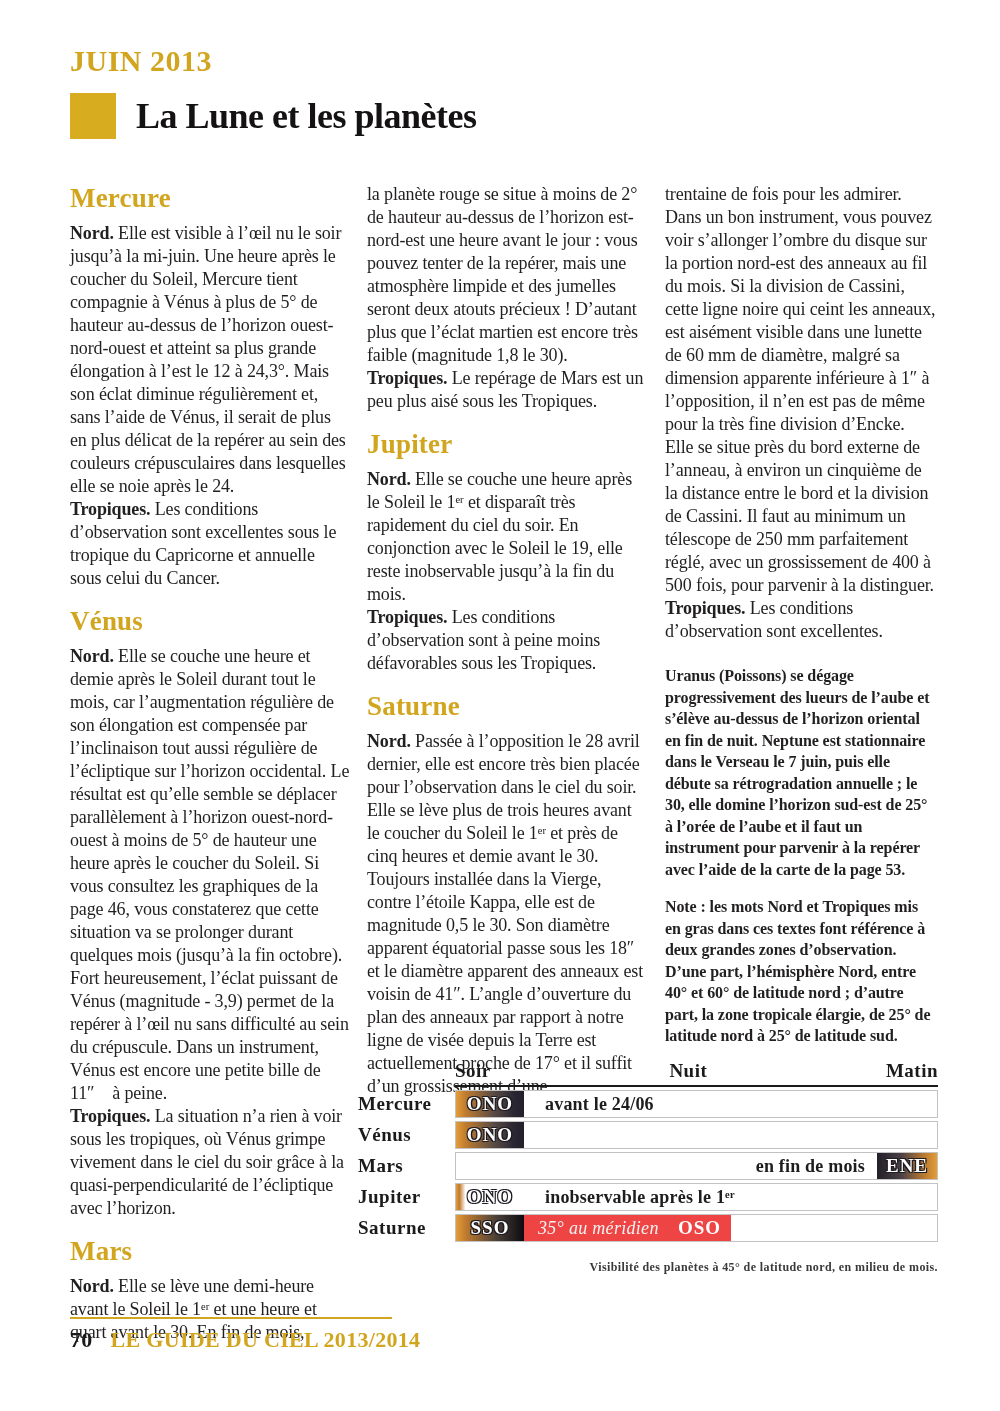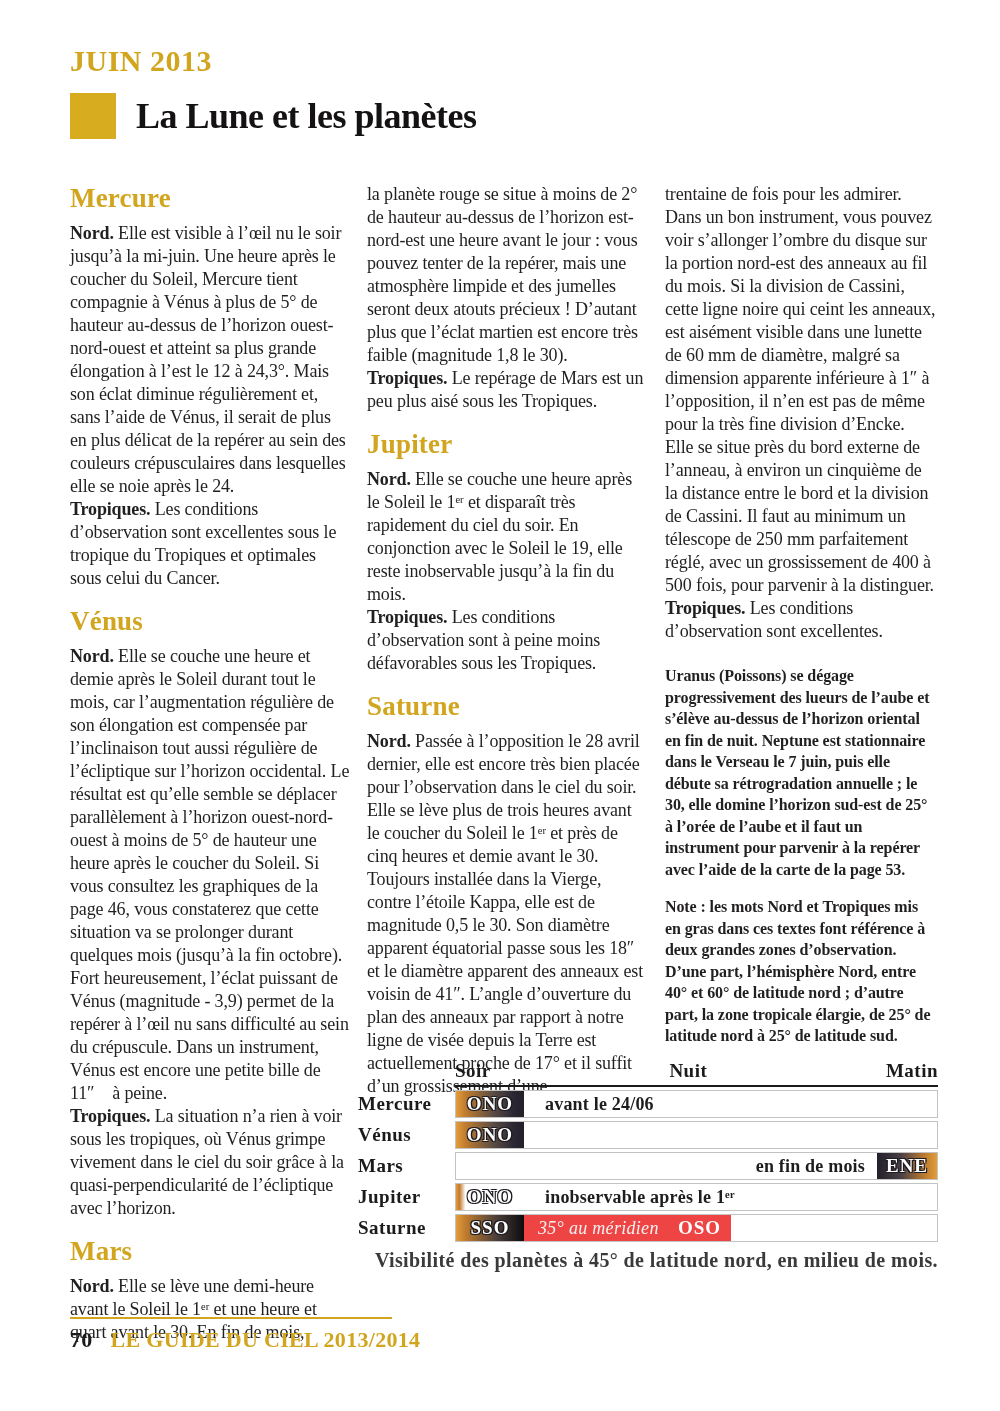--- a/index.html
+++ b/index.html
@@ -68,21 +68,21 @@
   }
   .vt-note-italic{
     font-style:italic;font-size:18px;color:#f2f2f2;display:flex;align-items:center;
     margin-left:14px;letter-spacing:0.3px;font-weight:normal;
   }
   .vt-end{
     margin-left:auto;margin-right:10px;display:flex;align-items:center;
     font-size:19px;font-weight:bold;color:#ffffff;letter-spacing:1px;
   }
   .vt-caption{
-    margin-top:7px;text-align:right;font-size:20px;font-weight:bold;color:#3a3a3a;
+    margin-top:18px;text-align:right;font-size:12px;font-weight:bold;color:#3a3a3a;
     letter-spacing:0.4px;
   }
 
   
   .footer-rule{position:absolute;left:70px;top:1317px;width:322px;height:2px;background:#d2a51e;}
   .footer{position:absolute;left:70px;top:1327px;font-size:22px;font-weight:bold;letter-spacing:0.3px;}
   .footer .pageno{color:#1b1b1b;margin-right:18px;}
   .footer .booktitle{color:#d2a51e;}
 </style>
 </head>
@@ -93,21 +93,21 @@
   <div class="kicker">JUIN 2013</div>
 
   <div class="title-row">
     <span class="title-square"></span>
     <h1 class="page-title">La Lune et les planètes</h1>
   </div>
 
   <div class="col col1">
     <h2 class="first">Mercure</h2>
     <p class="body"><b>Nord.</b><span> Elle est visible à l’œil nu le soir jusqu’à la mi-juin. Une heure après le coucher du Soleil, Mercure tient compagnie à Vénus à plus de 5° de hauteur au-dessus de l’horizon ouest-nord-ouest et atteint sa plus grande élongation à l’est le 12 à 24,3°. Mais son éclat diminue régulièrement et, sans l’aide de Vénus, il serait de plus en plus délicat de la repérer au sein des couleurs crépusculaires dans lesquelles elle se noie après le 24.</span></p>
-    <p class="body"><b>Tropiques.</b><span> Les conditions d’observation sont excellentes sous le tropique du Tropiques et optimales sous celui du Cancer.</span></p>
+    <p class="body"><b>Tropiques.</b><span> Les conditions d’observation sont excellentes sous le tropique du Capricorne et annuelle sous celui du Cancer.</span></p>
 
     <h2>Vénus</h2>
     <p class="body"><b>Nord.</b><span> Elle se couche une heure et demie après le Soleil durant tout le mois, car l’augmentation régulière de son élongation est compensée par l’inclinaison tout aussi régulière de l’écliptique sur l’horizon occidental. Le résultat est qu’elle semble se déplacer parallèlement à l’horizon ouest-nord-ouest à moins de 5° de hauteur une heure après le coucher du Soleil. Si vous consultez les graphiques  de la page 46, vous constaterez que cette situation va se prolonger durant quelques mois (jusqu’à la fin octobre). Fort heureusement, l’éclat puissant de Vénus (magnitude - 3,9) permet de la repérer à l’œil nu sans difficulté au sein du crépuscule. Dans un instrument, Vénus est encore une petite bille de 11″ à peine.</span></p>
     <p class="body"><b>Tropiques.</b><span> La situation n’a rien à voir sous les tropiques, où Vénus grimpe vivement dans le ciel du soir grâce à la quasi-perpendicularité de l’écliptique avec l’horizon.</span></p>
 
     <h2>Mars</h2>
     <p class="body"><b>Nord.</b><span> Elle se lève une demi-heure avant le Soleil le 1ᵉʳ et une heure et quart avant le 30. En fin de mois,</span></p>
   </div>
 
   <div class="col col2">

